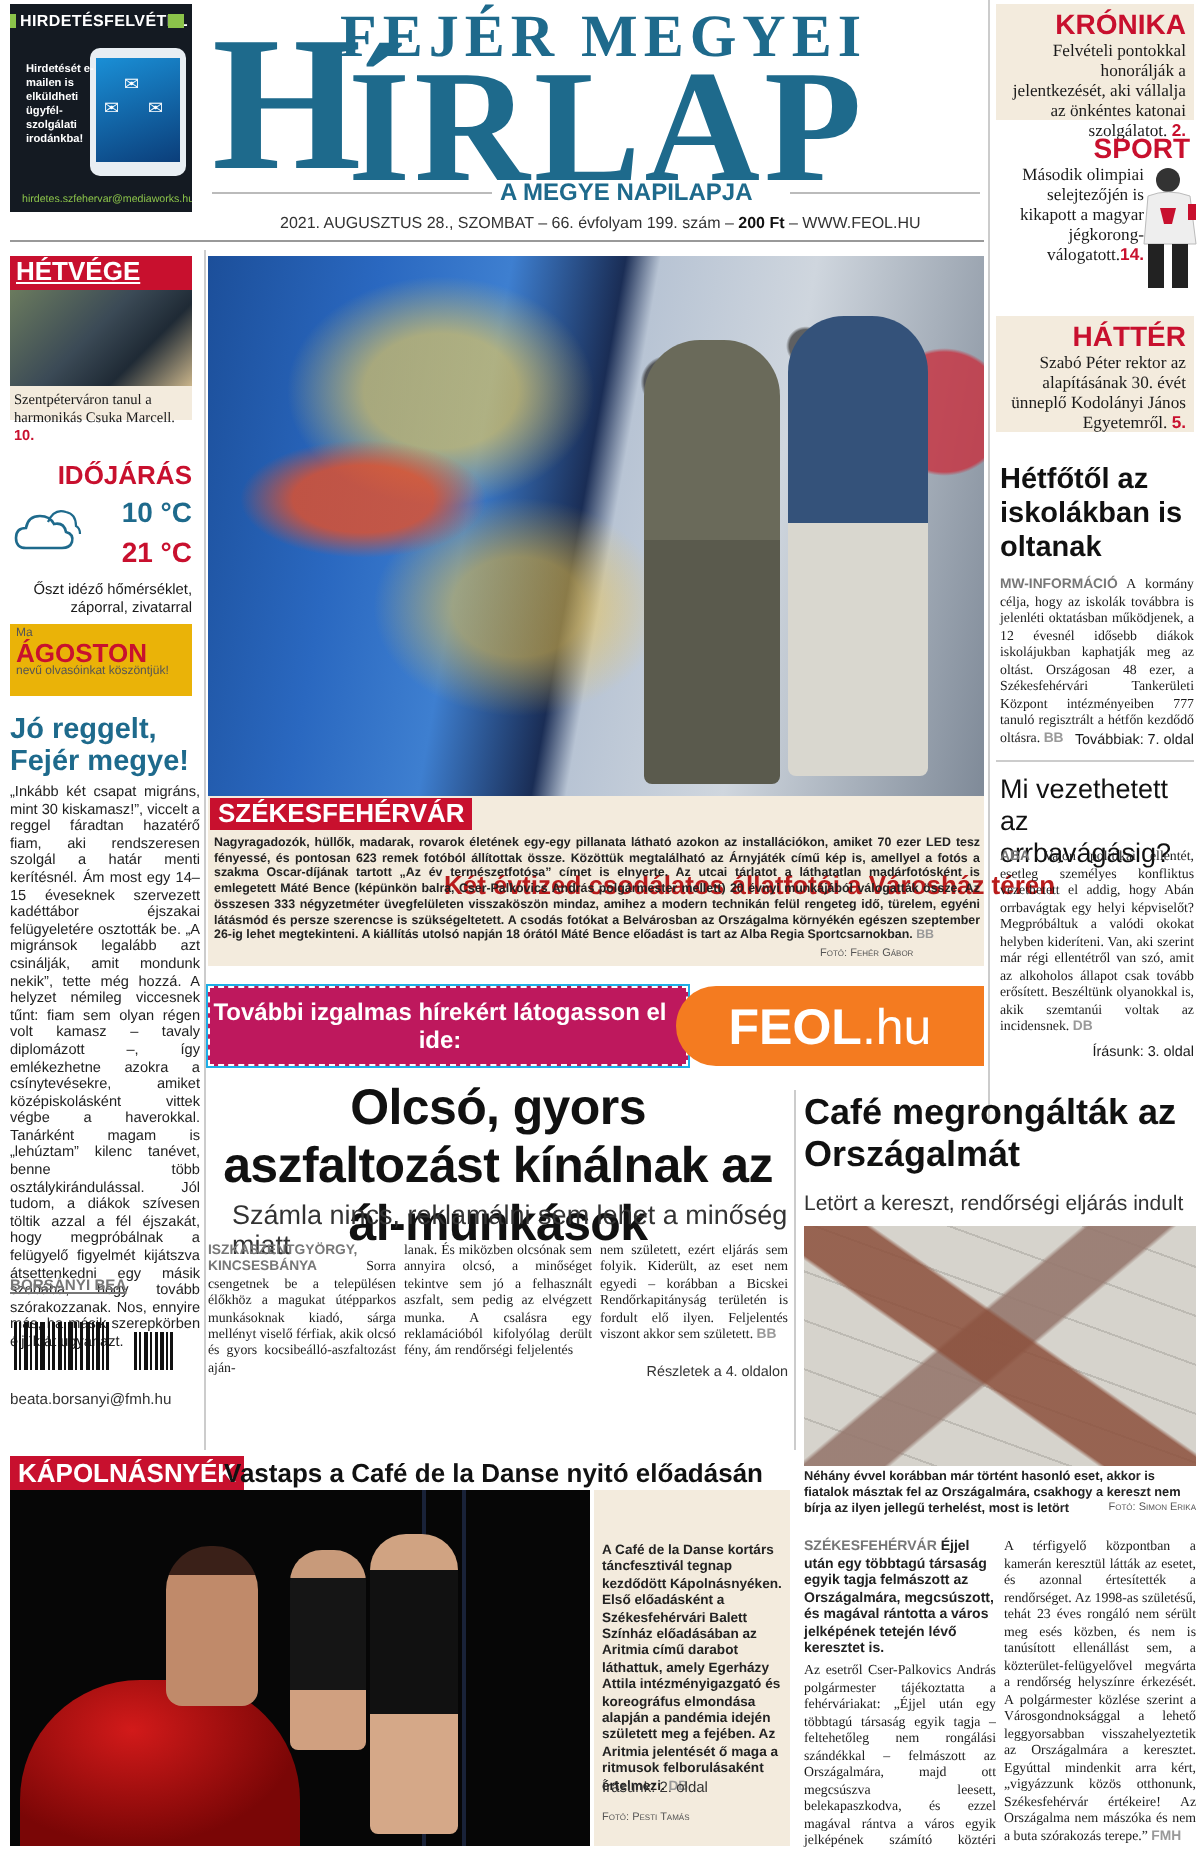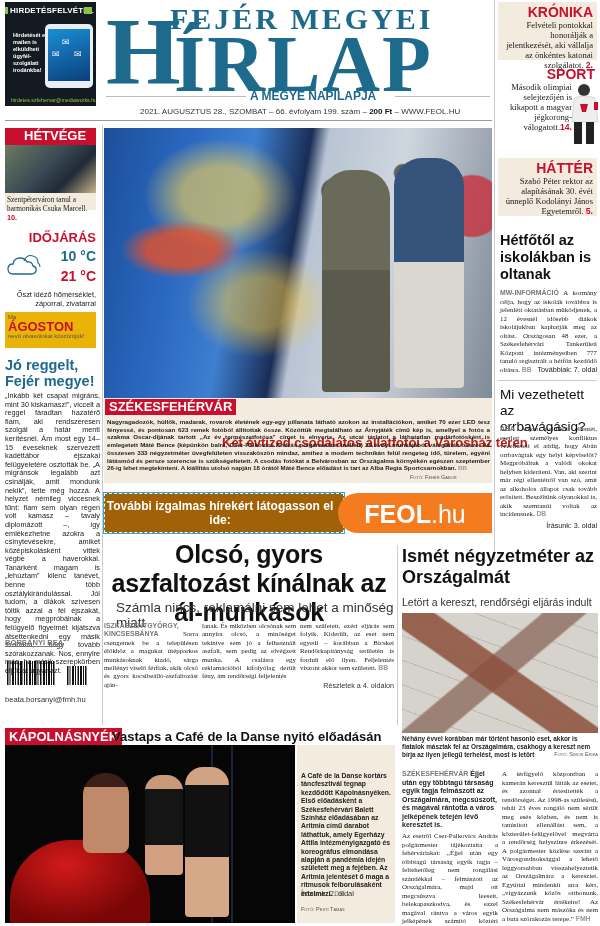--- a/index.html
+++ b/index.html
@@ -36,21 +36,21 @@
   .t-body { font: 8.6px/10px "Liberation Serif", serif; text-align: right; }
   .t-num { color: #c8102e; font-weight: bold; font-family: "Liberation Sans", sans-serif; }
   #sport { left: 498px; top: 64px; width: 99px; height: 92px; }
   #hockey { left: 568px; top: 82px; width: 32px; height: 66px; }
   #hatter { left: 498px; top: 158px; width: 99px; height: 58px; }
   #vrule-right { left: 494px; top: 0px; width: 1px; height: 560px; background: #ccc; }
 
   
   #vrule-left { left: 102px; top: 125px; width: 1px; height: 600px; background: #ccc; }
   #hetvege { left: 5px; top: 128px; width: 91px; height: 82px; background: #f3ebdd; }
-  #hetvege .label { position: absolute; left: 0; top: 0; background: #c8102e; color: #fff; font: bold 13px "Liberation Sans", sans-serif; padding: 0 19px; width: 100%; height: 17px; }
+  #hetvege .label { position: absolute; left: 0; top: 0; background: #c8102e; color: #fff; font: bold 13px "Liberation Sans", sans-serif; padding: 0 3px; width: 100%; height: 17px; text-decoration: underline; }
   #hetvege .photo { position: absolute; left: 0; top: 17px; width: 91px; height: 48px; background: linear-gradient(135deg,#6b7b5e 0%,#3b4a56 45%,#1f2a35 70%,#c9b48a 100%); }
   #hetvege .cap { position: absolute; left: 2px; top: 67px; width: 88px; font: 7.3px/9px "Liberation Serif", serif; text-align: left; }
 
   #idojaras { left: 5px; top: 230px; width: 91px; height: 78px; }
   #idojaras .label { position: absolute; right: 0; top: 0; font: bold 13px "Liberation Sans", sans-serif; color: #c8102e; }
   #idojaras .t1 { position: absolute; right: 0; top: 18px; font: bold 14px "Liberation Sans", sans-serif; color: #1e6a8c; }
   #idojaras .t2 { position: absolute; right: 0; top: 38px; font: bold 14px "Liberation Sans", sans-serif; color: #c8102e; }
   #idojaras .cloud { position: absolute; left: 2px; top: 22px; width: 34px; height: 26px; }
   #idojaras .desc { position: absolute; right: 0; top: 60px; width: 91px; font: 7.4px/9px "Liberation Sans", sans-serif; text-align: right; }
 
@@ -78,21 +78,21 @@
 
   
   #cap-box { left: 104px; top: 398px; width: 388px; height: 85px; background: #f3ebdd; }
   #cap-label { left: 105px; top: 399px; background: #c8102e; color: #fff; font: bold 13px/16px "Liberation Sans", sans-serif; padding: 0 4px; }
   #cap-title { left: 222px; top: 399px; font: bold 13px/16px "Liberation Sans", sans-serif; color: #b91c1c; margin-top: 36px; }
   #cap-text { left: 107px; top: 418px; width: 383px; font: bold 6.2px/7.7px "Liberation Sans", sans-serif; color: #222; text-align: justify; }
   #cap-credit { left: 410px; top: 474px; font: 5.5px "Liberation Sans", sans-serif; color: #555; font-variant: small-caps; }
 
   
   #feol-banner { left: 104px; top: 493px; width: 388px; height: 40px; }
-  #feol-left { position: absolute; left: 0; top: 0; width: 240px; height: 40px; background: #a16207; border: 1px dashed #fff; outline: 1px solid #1eaee6; }
+  #feol-left { position: absolute; left: 0; top: 0; width: 240px; height: 40px; background: #be185d; border: 1px dashed #fff; outline: 1px solid #1eaee6; }
   #feol-left .txt { position: absolute; left: 0; top: 5px; width: 230px; text-align: center; font: bold 12px/14px "Liberation Sans", sans-serif; color: #fff; }
   #feol-right { position: absolute; left: 234px; top: 0; width: 154px; height: 40px; background: #f47b20; border-radius: 20px 0 0 20px; }
   #feol-right .txt { position: absolute; left: 0; top: 7px; width: 154px; text-align: center; font: bold 25px "Liberation Sans", sans-serif; color: #fff; }
   #feol-right .txt span { font-weight: normal; text-align: center; }
 
   
   #asph-title { left: 104px; top: 540px; width: 290px; font: bold 25px/29px "Liberation Sans", sans-serif; color: #111; text-align: center; letter-spacing: -0.3px; }
   #asph-sub { left: 116px; top: 600px; width: 290px; font: 13.5px "Liberation Sans", sans-serif; color: #333; }
   .asph-col { top: 622px; width: 94px; font: 6.9px/8.4px "Liberation Serif", serif; text-align: justify; }
   #asph-c1 { left: 104px; }
@@ -279,21 +279,21 @@
 
 <div id="hetfotol-title" class="abs">Hétfőtől az iskolákban is oltanak</div>
 <div id="hetfotol-text" class="abs"><span class="kicker">MW-INFORMÁCIÓ</span> <span>A kormány célja, hogy az iskolák továbbra is jelenléti oktatásban működjenek, a 12 évesnél idősebb diákok iskolájukban kaphatják meg az oltást. Országosan 48 ezer, a Székesfehérvári Tankerületi Központ intézményeiben 777 tanuló regisztrált a hétfőn kezdődő oltásra.</span> <span class="bb">BB</span></div>
 <div id="hetfotol-more" class="abs">Továbbiak: 7. oldal</div>
 <div id="hr-r1" class="abs"></div>
 
 <div id="orrbav-title" class="abs">Mi vezethetett az orrbavágásig?</div>
 <div id="orrbav-text" class="abs"><span class="kicker">ABA</span> <span>Vajon politikai ellentét, esetleg személyes konfliktus vezethetett el addig, hogy Abán orrbavágtak egy helyi képviselőt? Megpróbáltuk a valódi okokat helyben kideríteni. Van, aki szerint már régi ellentétről van szó, amit az alkoholos állapot csak tovább erősített. Beszéltünk olyanokkal is, akik szemtanúi voltak az incidensnek.</span> <span class="bb">DB</span></div>
 <div id="orrbav-more" class="abs">Írásunk: 3. oldal</div>
 
-<div id="orsz-title" class="abs">Ismét négyzetméter az Országalmát</div>
+<div id="orsz-title" class="abs">Café megrongálták az Országalmát</div>
 <div id="orsz-sub" class="abs">Letört a kereszt, rendőrségi eljárás indult</div>
 <div id="orsz-photo" class="abs"></div>
 <div id="orsz-cap" class="abs">Néhány évvel korábban már történt hasonló eset, akkor is fiatalok másztak fel az Országalmára, csakhogy a kereszt nem bírja az ilyen jellegű terhelést, most is letört</div>
 <div id="orsz-credit" class="abs">Fotó: Simon Erika</div>
 <div id="orsz-lead" class="abs"><span class="kicker">SZÉKESFEHÉRVÁR</span> <span>Éjjel után egy többtagú társaság egyik tagja felmászott az Országalmára, megcsúszott, és magával rántotta a város jelképének tetején lévő keresztet is.</span></div>
 <div id="orsz-c1" class="abs">Az esetről Cser-Palkovics András polgármester tájékoztatta a fehérváriakat: „Éjjel után egy többtagú társaság egyik tagja – feltehetőleg nem rongálási szándékkal – felmászott az Országalmára, majd ott megcsúszva leesett, belekapaszkodva, és ezzel magával rántva a város egyik jelképének számító köztéri alkotásról a keresztet is.”</div>
 <div id="orsz-c2" class="abs"><span>A térfigyelő központban a kamerán keresztül látták az esetet, és azonnal értesítették a rendőrséget. Az 1998-as születésű, tehát 23 éves rongáló nem sérült meg esés közben, és nem is tanúsított ellenállást sem, a közterület-felügyelővel megvárta a rendőrség helyszínre érkezését. A polgármester közlése szerint a Városgondnoksággal a lehető leggyorsabban visszahelyeztetik az Országalmára a keresztet. Egyúttal mindenkit arra kért, „vigyázzunk közös otthonunk, Székesfehérvár értékeire! Az Országalma nem mászóka és nem a buta szórakozás terepe.”</span> <span class="bb">FMH</span></div>
 
 <div id="kap-label" class="abs">KÁPOLNÁSNYÉK</div>
 <div id="kap-title" class="abs">Vastaps a Café de la Danse nyitó előadásán</div>

